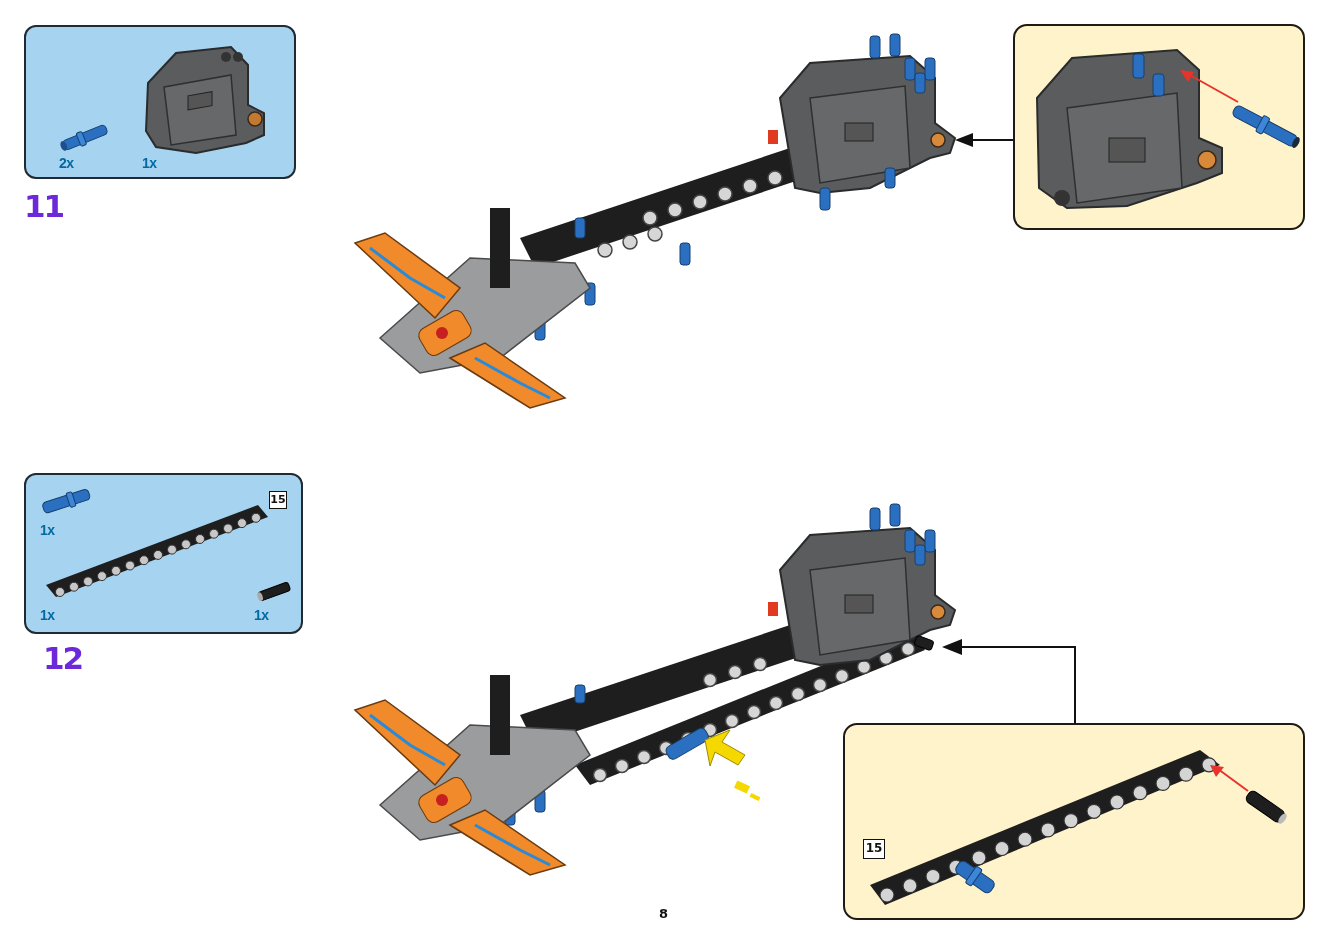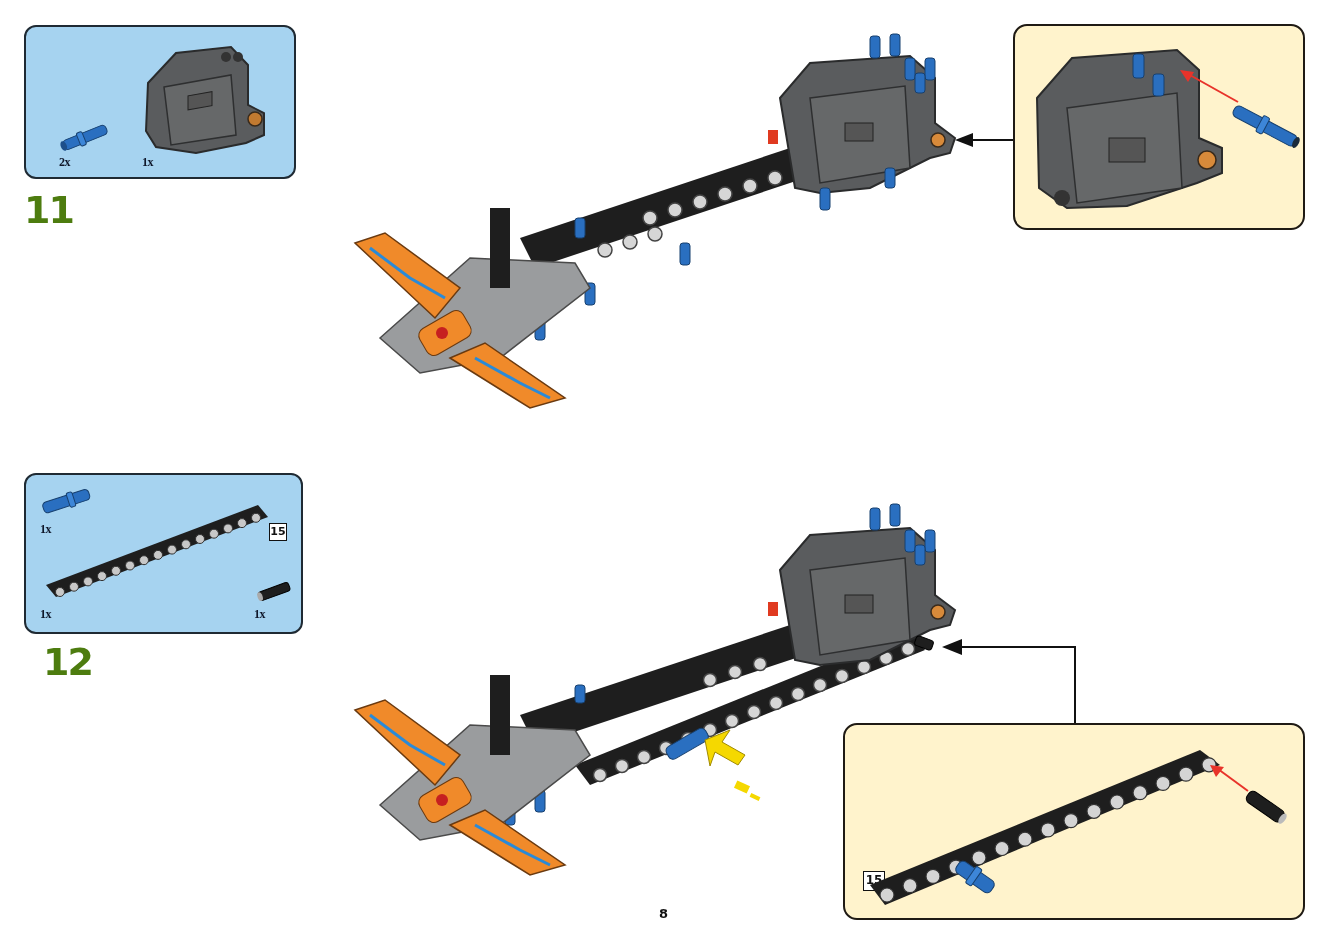--- a/index.html
+++ b/index.html
@@ -1,21 +1,21 @@
 <!DOCTYPE html>
 <html><head>
 <meta charset="utf-8">
 <style>
   html, body { margin:0; padding:0; background:#ffffff; }
   body { width:1329px; height:945px; position:relative; overflow:hidden; font-family:"Liberation Sans", sans-serif; }
   .parts-panel { position:absolute; background:#a6d3f0; border:2px solid #1f2a33; border-radius:12px; box-sizing:border-box; }
   .callout { position:absolute; background:#fff3cc; border:2px solid #1f1a14; border-radius:14px; box-sizing:border-box; }
-  .qty { position:absolute; font-weight:bold; font-size:12px; color:#0f172a; font-family:Liberation Serif, serif; letter-spacing:-0.5px; }
-  .step-num { position:absolute; font-weight:bold; font-size:38px; color:#4d7c0f; font-family:"DejaVu Sans", sans-serif; letter-spacing:-2px; }
-  .len-badge { position:absolute; width:18px; height:18px; background:#fff; border:1.5px solid #111; box-sizing:border-box; font-size:11px; font-weight:bold; text-align:center; line-height:15px; font-family:"DejaVu Sans", sans-serif; color:#111;margin-top:32px; }
+  .qty { position:absolute; font-weight:bold; font-size:14px; color:#0369a1; font-family:Liberation Sans, sans-serif; letter-spacing:-0.5px; }
+  .step-num { position:absolute; font-weight:bold; font-size:31px; color:#6d28d9; font-family:"DejaVu Sans", sans-serif; letter-spacing:-2px; }
+  .len-badge { position:absolute; width:18px; height:18px; background:#fff; border:1.5px solid #111; box-sizing:border-box; font-size:11px; font-weight:bold; text-align:center; line-height:15px; font-family:"DejaVu Sans", sans-serif; color:#111; }
   .page-number { position:absolute; font-weight:bold; font-size:13px; color:#111; font-family:"DejaVu Sans", sans-serif; }
   svg { position:absolute; overflow:visible; }
 </style>
 </head>
 <body>
 
 <div class="parts-panel" style="left:24px;top:25px;width:272px;height:154px;">
   <svg style="left:30px;top:95px;" width="60" height="30" viewBox="0 0 60 30">
     <g transform="rotate(-22 30 15)">
       <rect x="6" y="10" width="46" height="10" rx="4" fill="#2a6fc0" stroke="#17406f" stroke-width="1"></rect>

